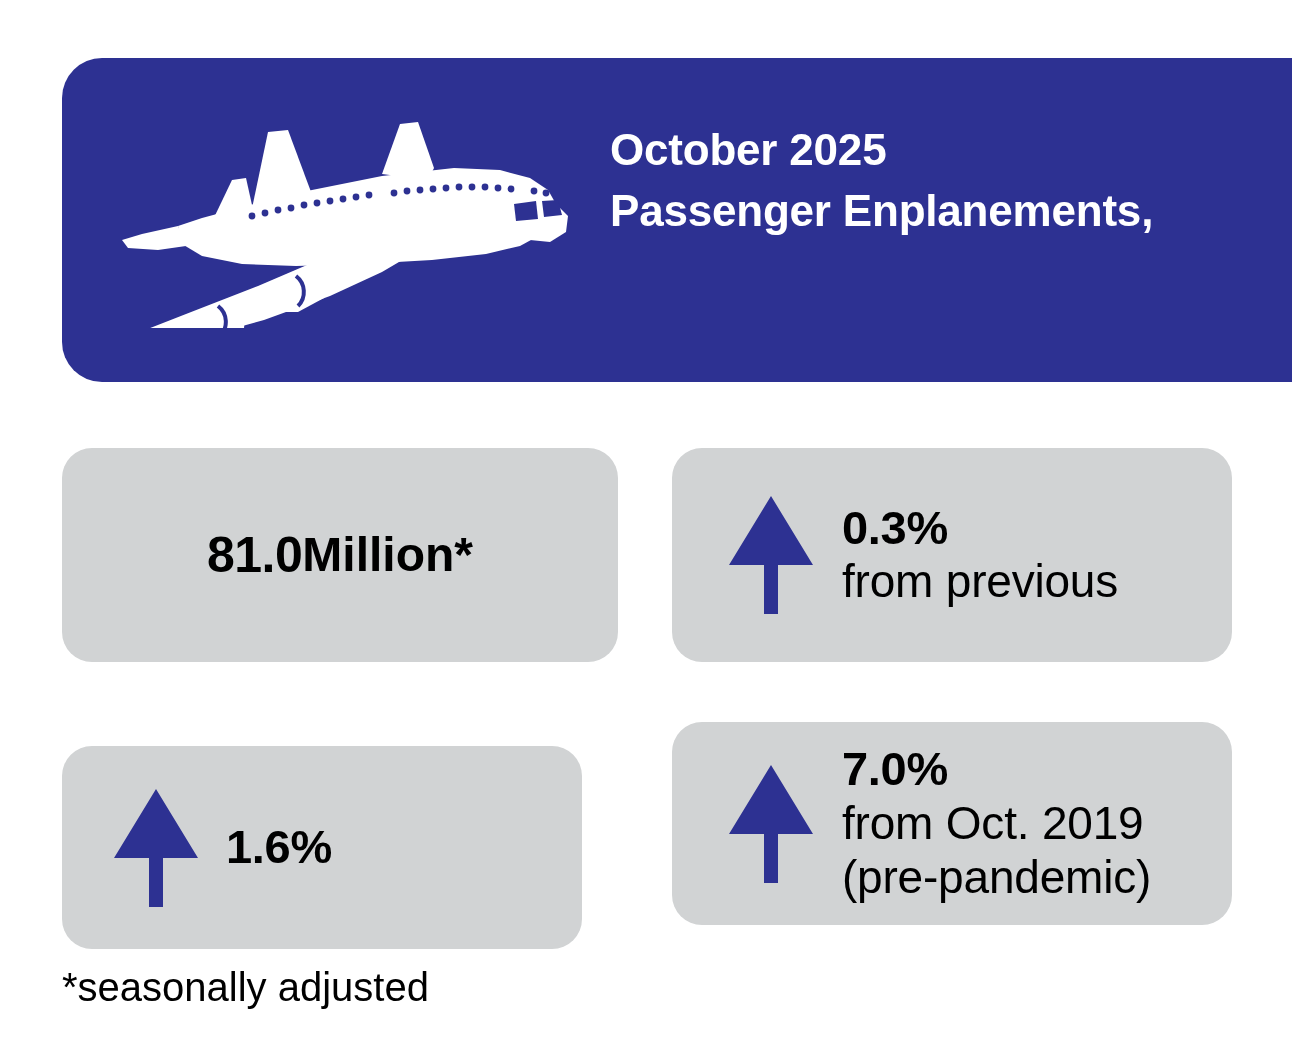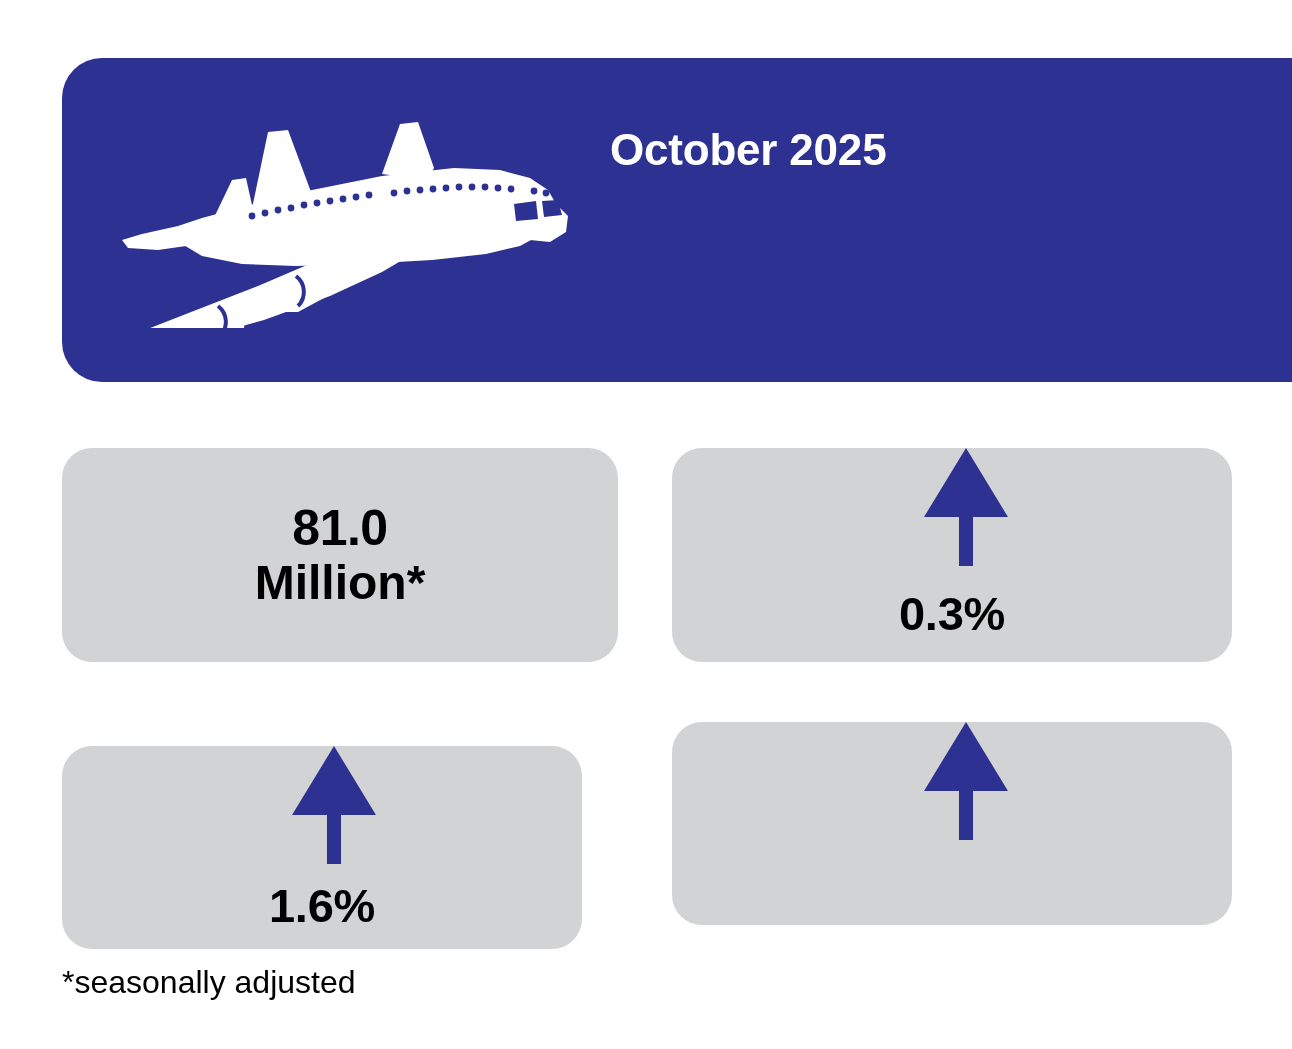--- a/index.html
+++ b/index.html
@@ -68,42 +68,42 @@
   .card-a { left: 62px;  top: 448px; width: 556px; height: 214px; }
   .card-b { left: 672px; top: 448px; width: 560px; height: 214px; }
   .card-c { left: 62px;  top: 746px; width: 520px; height: 203px; }
   .card-d { left: 672px; top: 722px; width: 560px; height: 203px; }
 
   
   .card-center {
     width: 100%;
     height: 100%;
     display: flex;
-    flex-direction: column;
+    flex-direction: row;
     align-items: center;
     justify-content: center;
   }
   .big-number {
     font-size: 50px;
     font-weight: bold;
     line-height: 1.12;
     letter-spacing: -0.5px;
   }
   .big-unit {
     font-size: 48px;
     font-weight: bold;
     line-height: 1.14;
   }
 
   
   .card-row {
     width: 100%;
     height: 100%;
     display: flex;
-    flex-direction: column;
+    flex-direction: row;
     align-items: center;
   }
   .arrow-cell {
     flex: 0 0 auto;
     display: flex;
     align-items: center;
     justify-content: center;
   }
   .arrow-cell svg { display: block; }
   .stat-text {
@@ -132,21 +132,21 @@
   .card-c .arrow-cell { width: 140px; padding-left: 24px; }
   .card-c .stat-text  { padding-left: 0px; }
   .card-d .arrow-cell { width: 142px; padding-left: 28px; }
   .card-d .stat-text  { padding-left: 0px; }
 
   
   .footnote {
     position: absolute;
     left: 62px;
     top: 963px;
-    font-size: 32px;
+    font-size: 40px;
     font-weight: normal;
     line-height: 1.2;
     color: #000000;
   }
 </style>
 </head>
 <body>
 
 <div class="banner">
 
@@ -210,39 +210,41 @@
           <circle cx="429" cy="81" r="3.4"></circle>
 
         <circle cx="452" cy="83" r="3.4"></circle>
           <circle cx="464" cy="85" r="3.4"></circle>
       </g>
     </svg>
   </div>
 
   <div class="banner-title">
     <span class="tline">October 2025</span>
+    <span class="tline">Passenger Enplanements,</span>
   </div>
 </div>
 
 <div class="card card-a">
   <div class="card-center">
     <div class="big-number">81.0</div>
     <div class="big-unit">Million*</div>
   </div>
 </div>
 
 <div class="card card-b">
   <div class="card-row">
     <div class="arrow-cell">
       <svg width="84" height="118" viewBox="0 0 84 118" xmlns="http://www.w3.org/2000/svg" aria-hidden="true">
         <path d="M42 0 L84 69 L49 69 L49 118 L35 118 L35 69 L0 69 Z" fill="#2D3192"></path>
       </svg>
     </div>
     <div class="stat-text">
       <div class="stat-pct">0.3%</div>
+      <div class="stat-desc">from previous</div>
     </div>
   </div>
 </div>
 
 <div class="card card-c">
   <div class="card-row">
     <div class="arrow-cell">
       <svg width="84" height="118" viewBox="0 0 84 118" xmlns="http://www.w3.org/2000/svg" aria-hidden="true">
         <path d="M42 0 L84 69 L49 69 L49 118 L35 118 L35 69 L0 69 Z" fill="#2D3192"></path>
       </svg>
@@ -253,16 +255,21 @@
   </div>
 </div>
 
 <div class="card card-d">
   <div class="card-row">
     <div class="arrow-cell">
       <svg width="84" height="118" viewBox="0 0 84 118" xmlns="http://www.w3.org/2000/svg" aria-hidden="true">
         <path d="M42 0 L84 69 L49 69 L49 118 L35 118 L35 69 L0 69 Z" fill="#2D3192"></path>
       </svg>
     </div>
+    <div class="stat-text">
+      <div class="stat-pct">7.0%</div>
+      <div class="stat-desc">from Oct. 2019</div>
+      <div class="stat-desc">(pre-pandemic)</div>
+    </div>
   </div>
 </div>
 
 <div class="footnote">*seasonally adjusted</div>
 
 </body></html>

